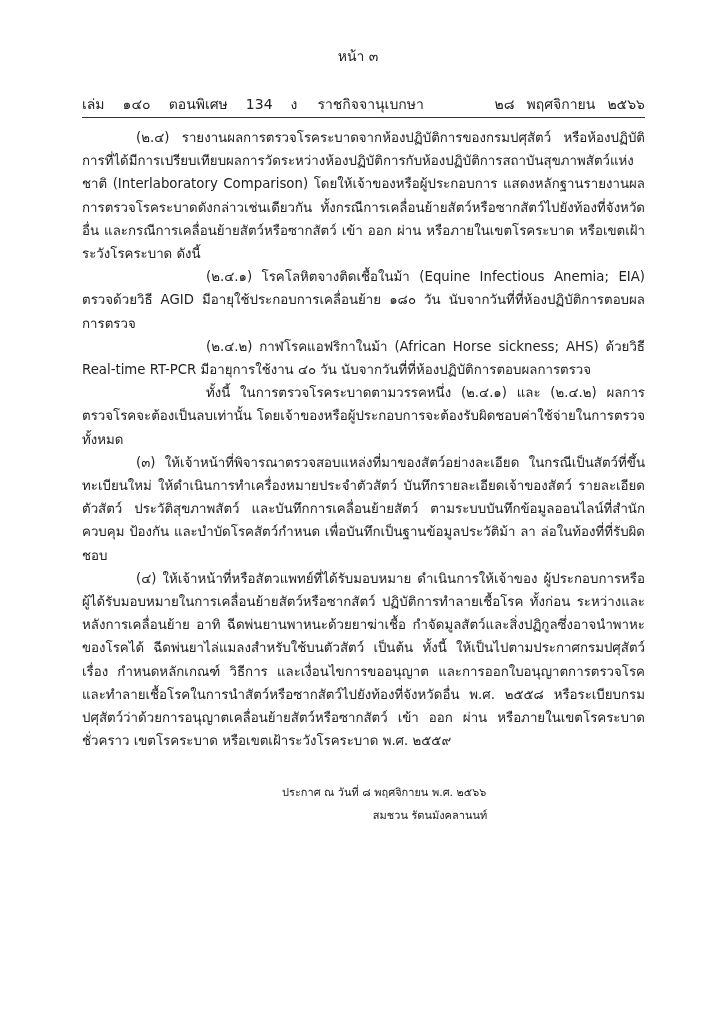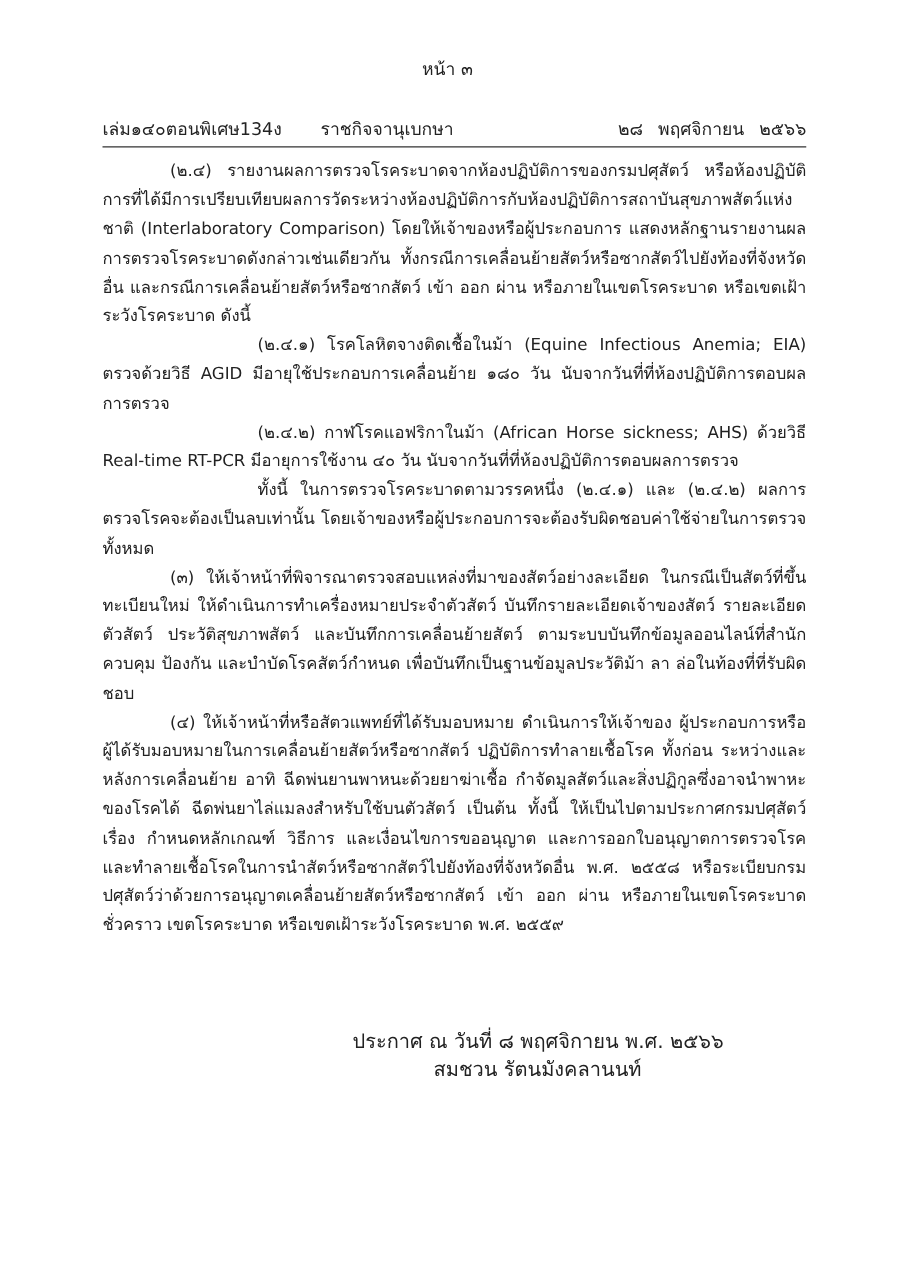--- a/index.html
+++ b/index.html
@@ -10,33 +10,33 @@
   }
   .page-num {
     position: absolute; top: 46px; left: 0; width: 716px;
     text-align: center; font-size: 14px; line-height: 20px;
   }
   .header-line {
     position: absolute; top: 93px; left: 82px; width: 563px;
     display: flex; align-items: baseline; font-size: 14px; line-height: 22px;
     border-bottom: 1.5px solid #333333; padding-bottom: 2px;
   }
-  .header-line .h-left { display: flex; }
-  .header-line .h-mid { margin-left: 31px; }
+  .header-line .h-left { display: flex; gap: 18px; }
+  .header-line .h-mid { margin-left: 20px; }
   .header-line .h-right { margin-left: auto; display: flex; gap: 12px; justify-content: space-between; }
   .body {
     position: absolute; top: 126px; left: 82px; width: 563px;
     font-size: 13.3px; line-height: 23.2px;
   }
   .para { margin: 0; text-align: justify; text-align-last: left; }
   .indent-1 { text-indent: 54px; }
   .indent-2 { text-indent: 124px; }
   .signature {
-    position: absolute; top: 821px; left: 260px; width: 340px;
-    text-align: center; font-size: 16px; line-height: 23.2px;
+    position: absolute; top: 781px; left: 260px; width: 340px;
+    text-align: center; font-size: 11px; line-height: 23.2px;
   }
   .signature div { margin: 0; }
   .sig-date { text-align: left; padding-left: 22px; }
 </style>
 </head>
 <body>
 
 <div class="page-num">หน้า ๓</div>
 
 <div class="header-line">

